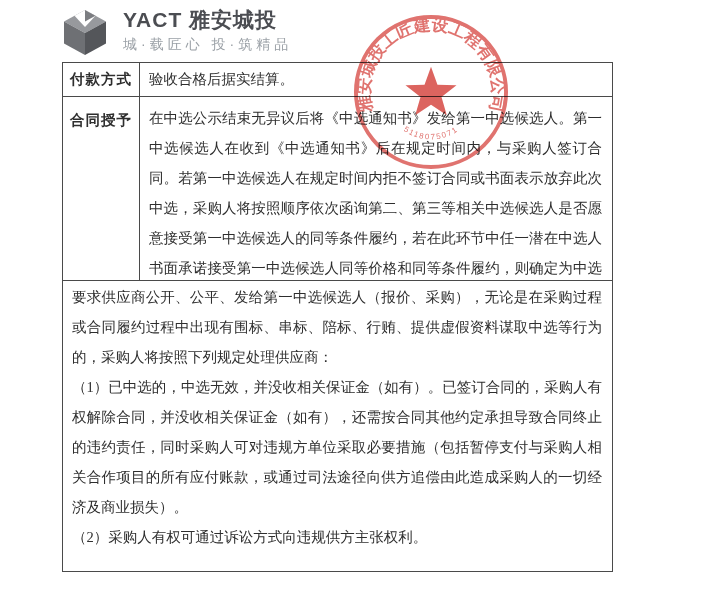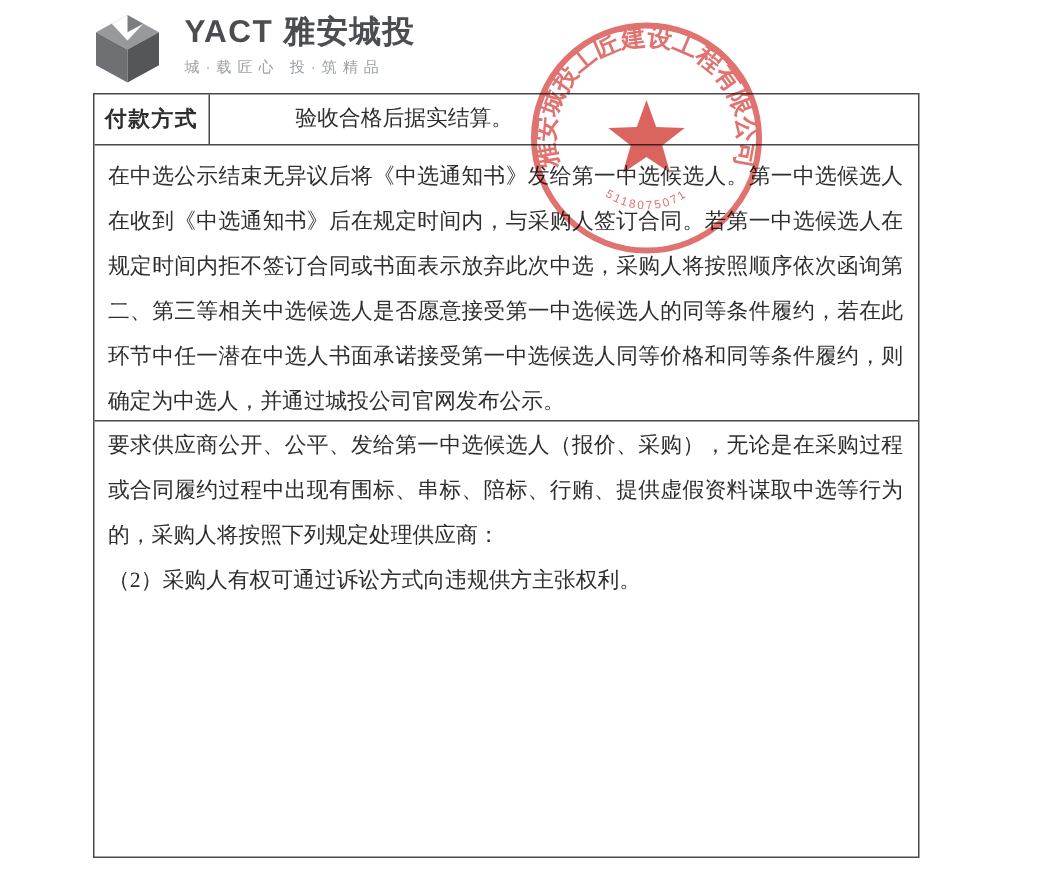--- a/index.html
+++ b/index.html
@@ -9,21 +9,21 @@
   }
   
   .logo { position:absolute; left:60px; top:6px; display:flex; align-items:center; gap:13px; }
   .cube-wrap { width:50px; height:50px; }
   .brand {
     font-family:"Liberation Sans","DejaVu Sans",sans-serif; font-weight:bold;
     font-size:21px; color:#4b4d52; letter-spacing:1px; line-height:24px;
   }
   .tagline {
     font-family:"Liberation Sans","DejaVu Sans",sans-serif;
-    font-size:10px; color:#9aa0a6; letter-spacing:4px; margin-top:4px;
+    font-size:14px; color:#9aa0a6; letter-spacing:4px; margin-top:4px;
   }
   
   .seal {
     position:absolute; left:352px; top:13px; width:158px; height:158px;
     opacity:.82; mix-blend-mode:multiply; pointer-events:none; z-index:5;
   }
   
   .terms {
     position:absolute; left:62px; top:62px; width:551px;
     border:1px solid #4a4a4a; box-sizing:border-box; background:transparent;
@@ -34,21 +34,21 @@
   .cell.label {
     flex:0 0 77px; width:77px; border-right:1px solid #4a4a4a;
     display:flex; justify-content:center; align-items:center;
     font-weight:bold; font-size:14.5px; letter-spacing:1px;
   }
   .cell.content {
     flex:1; padding:0 10px 0 9px; font-size:14.5px; line-height:30px;
     text-align:justify; overflow:hidden;
   }
   .cell.content p { margin:0; }
-  .trow:nth-child(1) { height:33px;gap:48px; }
+  .trow:nth-child(1) { height:33px; }
   .trow:nth-child(1) .content { line-height:32px; text-align:left; }
   .trow:nth-child(2) { height:184px; }
   .trow:nth-child(2) .label { align-items:flex-start; padding-top:14px; }
   .trow:nth-child(2) .content { padding-top:6px; }
   .trow:nth-child(3) { height:291px; }
   .trow:nth-child(3) .content { padding-top:1px; }
 </style>
 </head>
 <body>
 
@@ -88,25 +88,27 @@
   </div>
 
   <div class="terms">
       <div class="trow">
         <div class="cell label">付款方式</div>
         <div class="cell content">
           <p>验收合格后据实结算。</p>
         </div>
       </div>
       <div class="trow">
+        <div class="cell label">合同授予</div>
         <div class="cell content">
           <p>在中选公示结束无异议后将《中选通知书》发给第一中选候选人。第一中选候选人在收到《中选通知书》后在规定时间内，与采购人签订合同。若第一中选候选人在规定时间内拒不签订合同或书面表示放弃此次中选，采购人将按照顺序依次函询第二、第三等相关中选候选人是否愿意接受第一中选候选人的同等条件履约，若在此环节中任一潜在中选人书面承诺接受第一中选候选人同等价格和同等条件履约，则确定为中选人，并通过城投公司官网发布公示。</p>
         </div>
       </div>
       <div class="trow">
         <div class="cell content">
           <p>要求供应商公开、公平、发给第一中选候选人（报价、采购），无论是在采购过程或合同履约过程中出现有围标、串标、陪标、行贿、提供虚假资料谋取中选等行为的，采购人将按照下列规定处理供应商：</p>
+          <p>（1）已中选的，中选无效，并没收相关保证金（如有）。已签订合同的，采购人有权解除合同，并没收相关保证金（如有），还需按合同其他约定承担导致合同终止的违约责任，同时采购人可对违规方单位采取必要措施（包括暂停支付与采购人相关合作项目的所有应付账款，或通过司法途径向供方追偿由此造成采购人的一切经济及商业损失）。</p>
           <p>（2）采购人有权可通过诉讼方式向违规供方主张权利。</p>
         </div>
       </div>
     </div>
 
 </div>
 
 </body></html>

